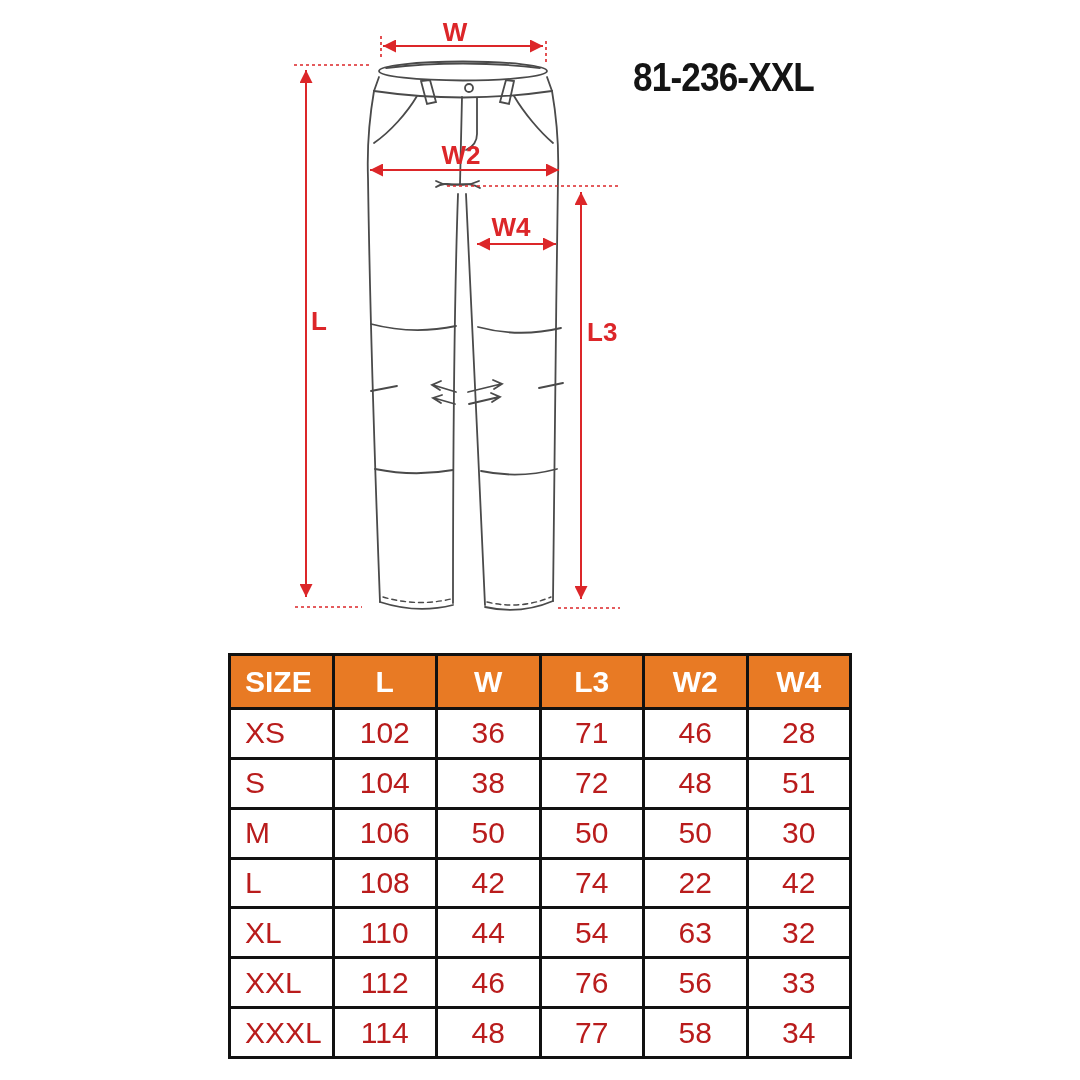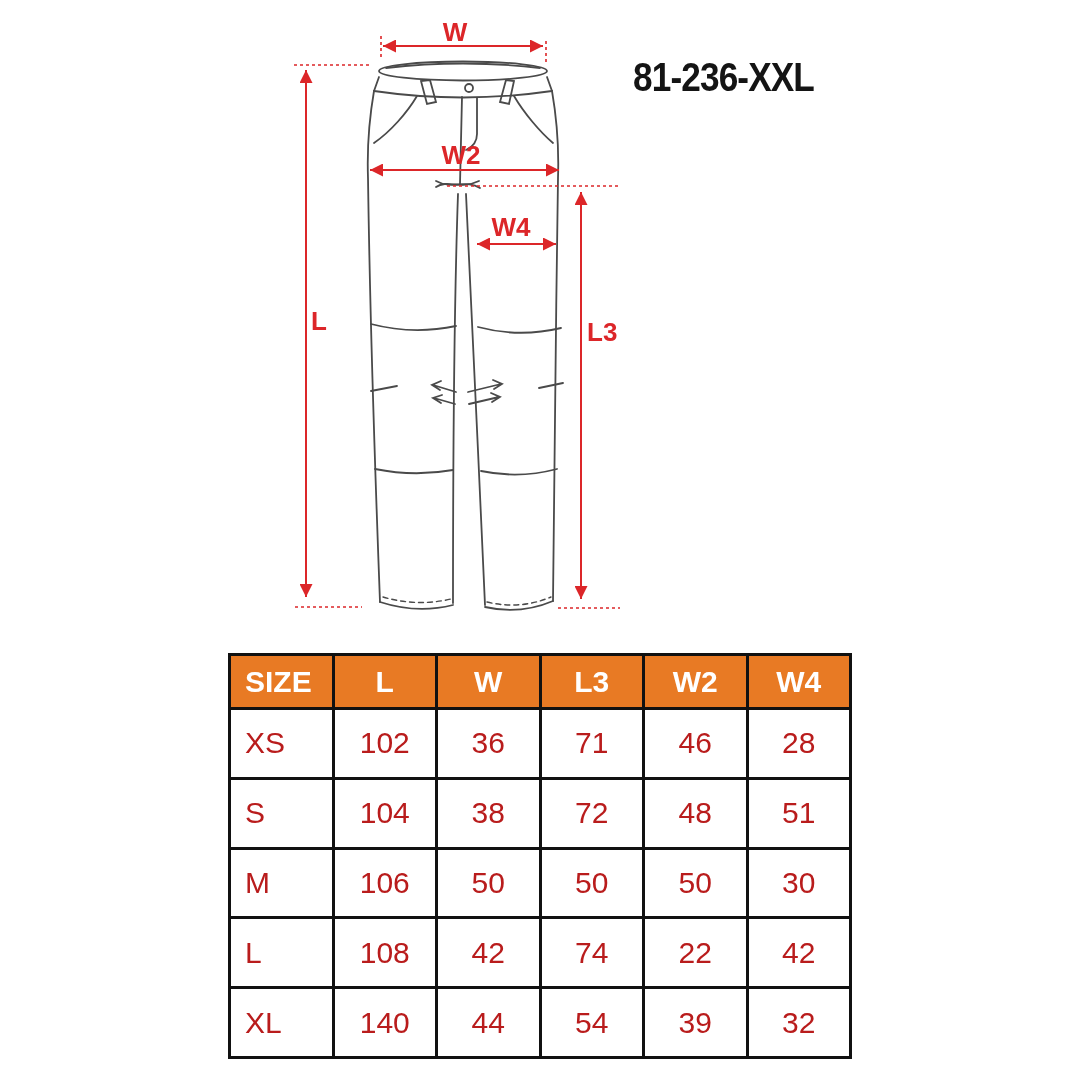--- a/index.html
+++ b/index.html
@@ -153,22 +153,38 @@
         <tr>
           <td class="first">L</td>
           <td>108</td>
           <td>42</td>
           <td>74</td>
           <td>22</td>
           <td>42</td>
         </tr>
         <tr>
           <td class="first">XL</td>
-          <td>140</td>
+          <td>110</td>
           <td>44</td>
           <td>54</td>
-          <td>39</td>
+          <td>63</td>
           <td>32</td>
+        </tr>
+        <tr>
+          <td class="first">XXL</td>
+          <td>112</td>
+          <td>46</td>
+          <td>76</td>
+          <td>56</td>
+          <td>33</td>
+        </tr>
+        <tr>
+          <td class="first">XXXL</td>
+          <td>114</td>
+          <td>48</td>
+          <td>77</td>
+          <td>58</td>
+          <td>34</td>
         </tr>
       </tbody>
     </table>
   </div>
 </div>
 
 </body></html>

